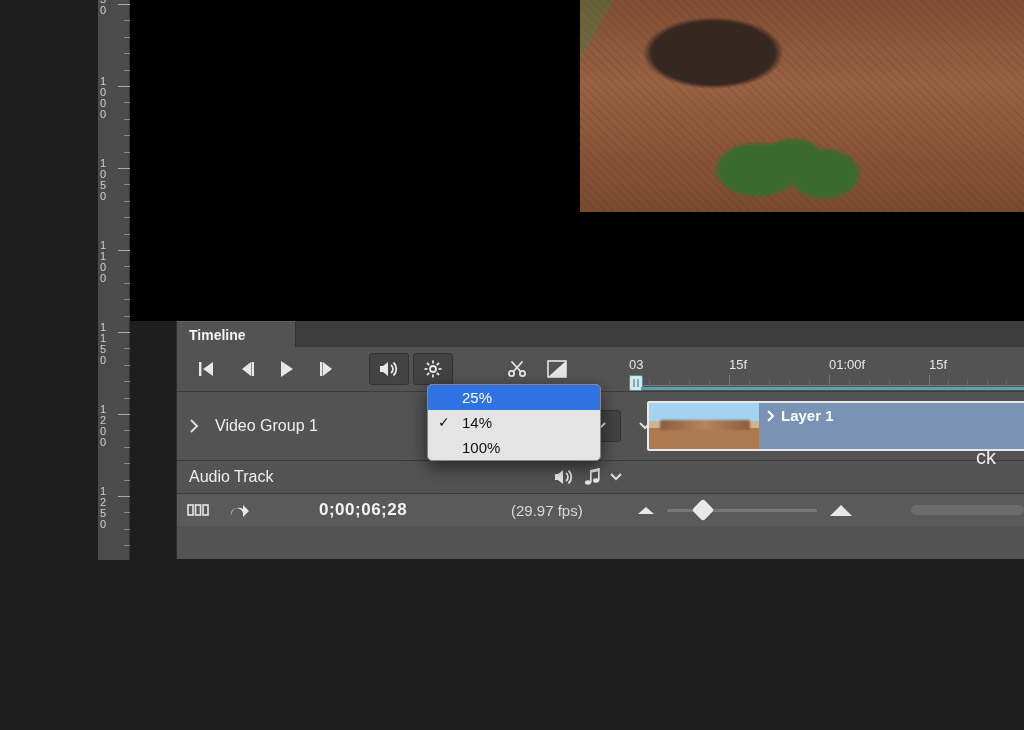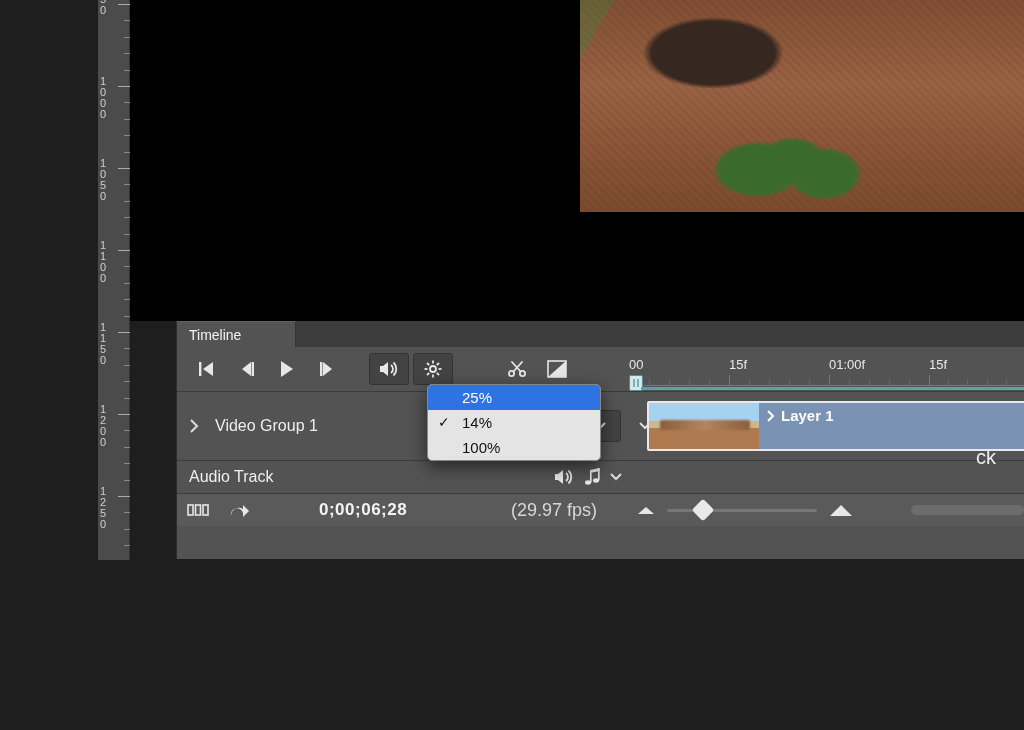--- a/index.html
+++ b/index.html
@@ -91,21 +91,21 @@
     height: 26px;
     background: #3c3c3c;
     display: flex;
     align-items: stretch;
   }
   .timeline-tab {
     width: 106px;
     background: #535353;
     color: #f3f3f3;
     font-size: 14px;
-    font-weight: 400;
+    font-weight: 700;
     display: flex;
     align-items: center;
     padding-left: 12px;
     border-top: 1px solid #636363;
     border-right: 1px solid #333;
   }
 
   
   .transport-row {
     height: 44px;
@@ -328,21 +328,21 @@
     font-weight: 700;
     font-size: 17px;
     letter-spacing: 0.5px;
     color: #f4f4f4;
     margin-left: 50px;
   }
   .fps {
     position: absolute;
     left: 334px;
     color: #d8d8d8;
-    font-size: 18px;
+    font-size: 15px;
   }
   .zoom-ctrl {
     position: absolute;
     left: 460px;
     display: flex;
     align-items: center;
     gap: 12px;
   }
   .zoom-track {
     width: 150px;
@@ -602,21 +602,21 @@
 
   <div class="time-ruler" id="time-ruler">
     <div class="ruler-line"></div>
     <div class="playhead-handle">
       <svg width="12" height="14" viewBox="0 0 12 14">
           <line x1="4" y1="3" x2="4" y2="11" stroke="#5b8d92" stroke-width="1.3"></line>
           <line x1="8" y1="3" x2="8" y2="11" stroke="#5b8d92" stroke-width="1.3"></line>
         </svg>
     </div>
     <div class="work-area-bar"></div>
-  <div class="tick-label" style="left: 0px;">00</div>
+  <div class="tick-label" style="left: 0px;">03</div>
       <div class="tick" style="left: 0px;"></div>
       <div class="sub-tick" style="left: 20px;"></div>
       <div class="sub-tick" style="left: 40px;"></div>
       <div class="sub-tick" style="left: 60px;"></div>
       <div class="sub-tick" style="left: 80px;"></div>
       <div class="tick-label" style="left: 100px;">15f</div>
       <div class="tick" style="left: 100px;"></div>
       <div class="sub-tick" style="left: 120px;"></div>
       <div class="sub-tick" style="left: 140px;"></div>
       <div class="sub-tick" style="left: 160px;"></div>

